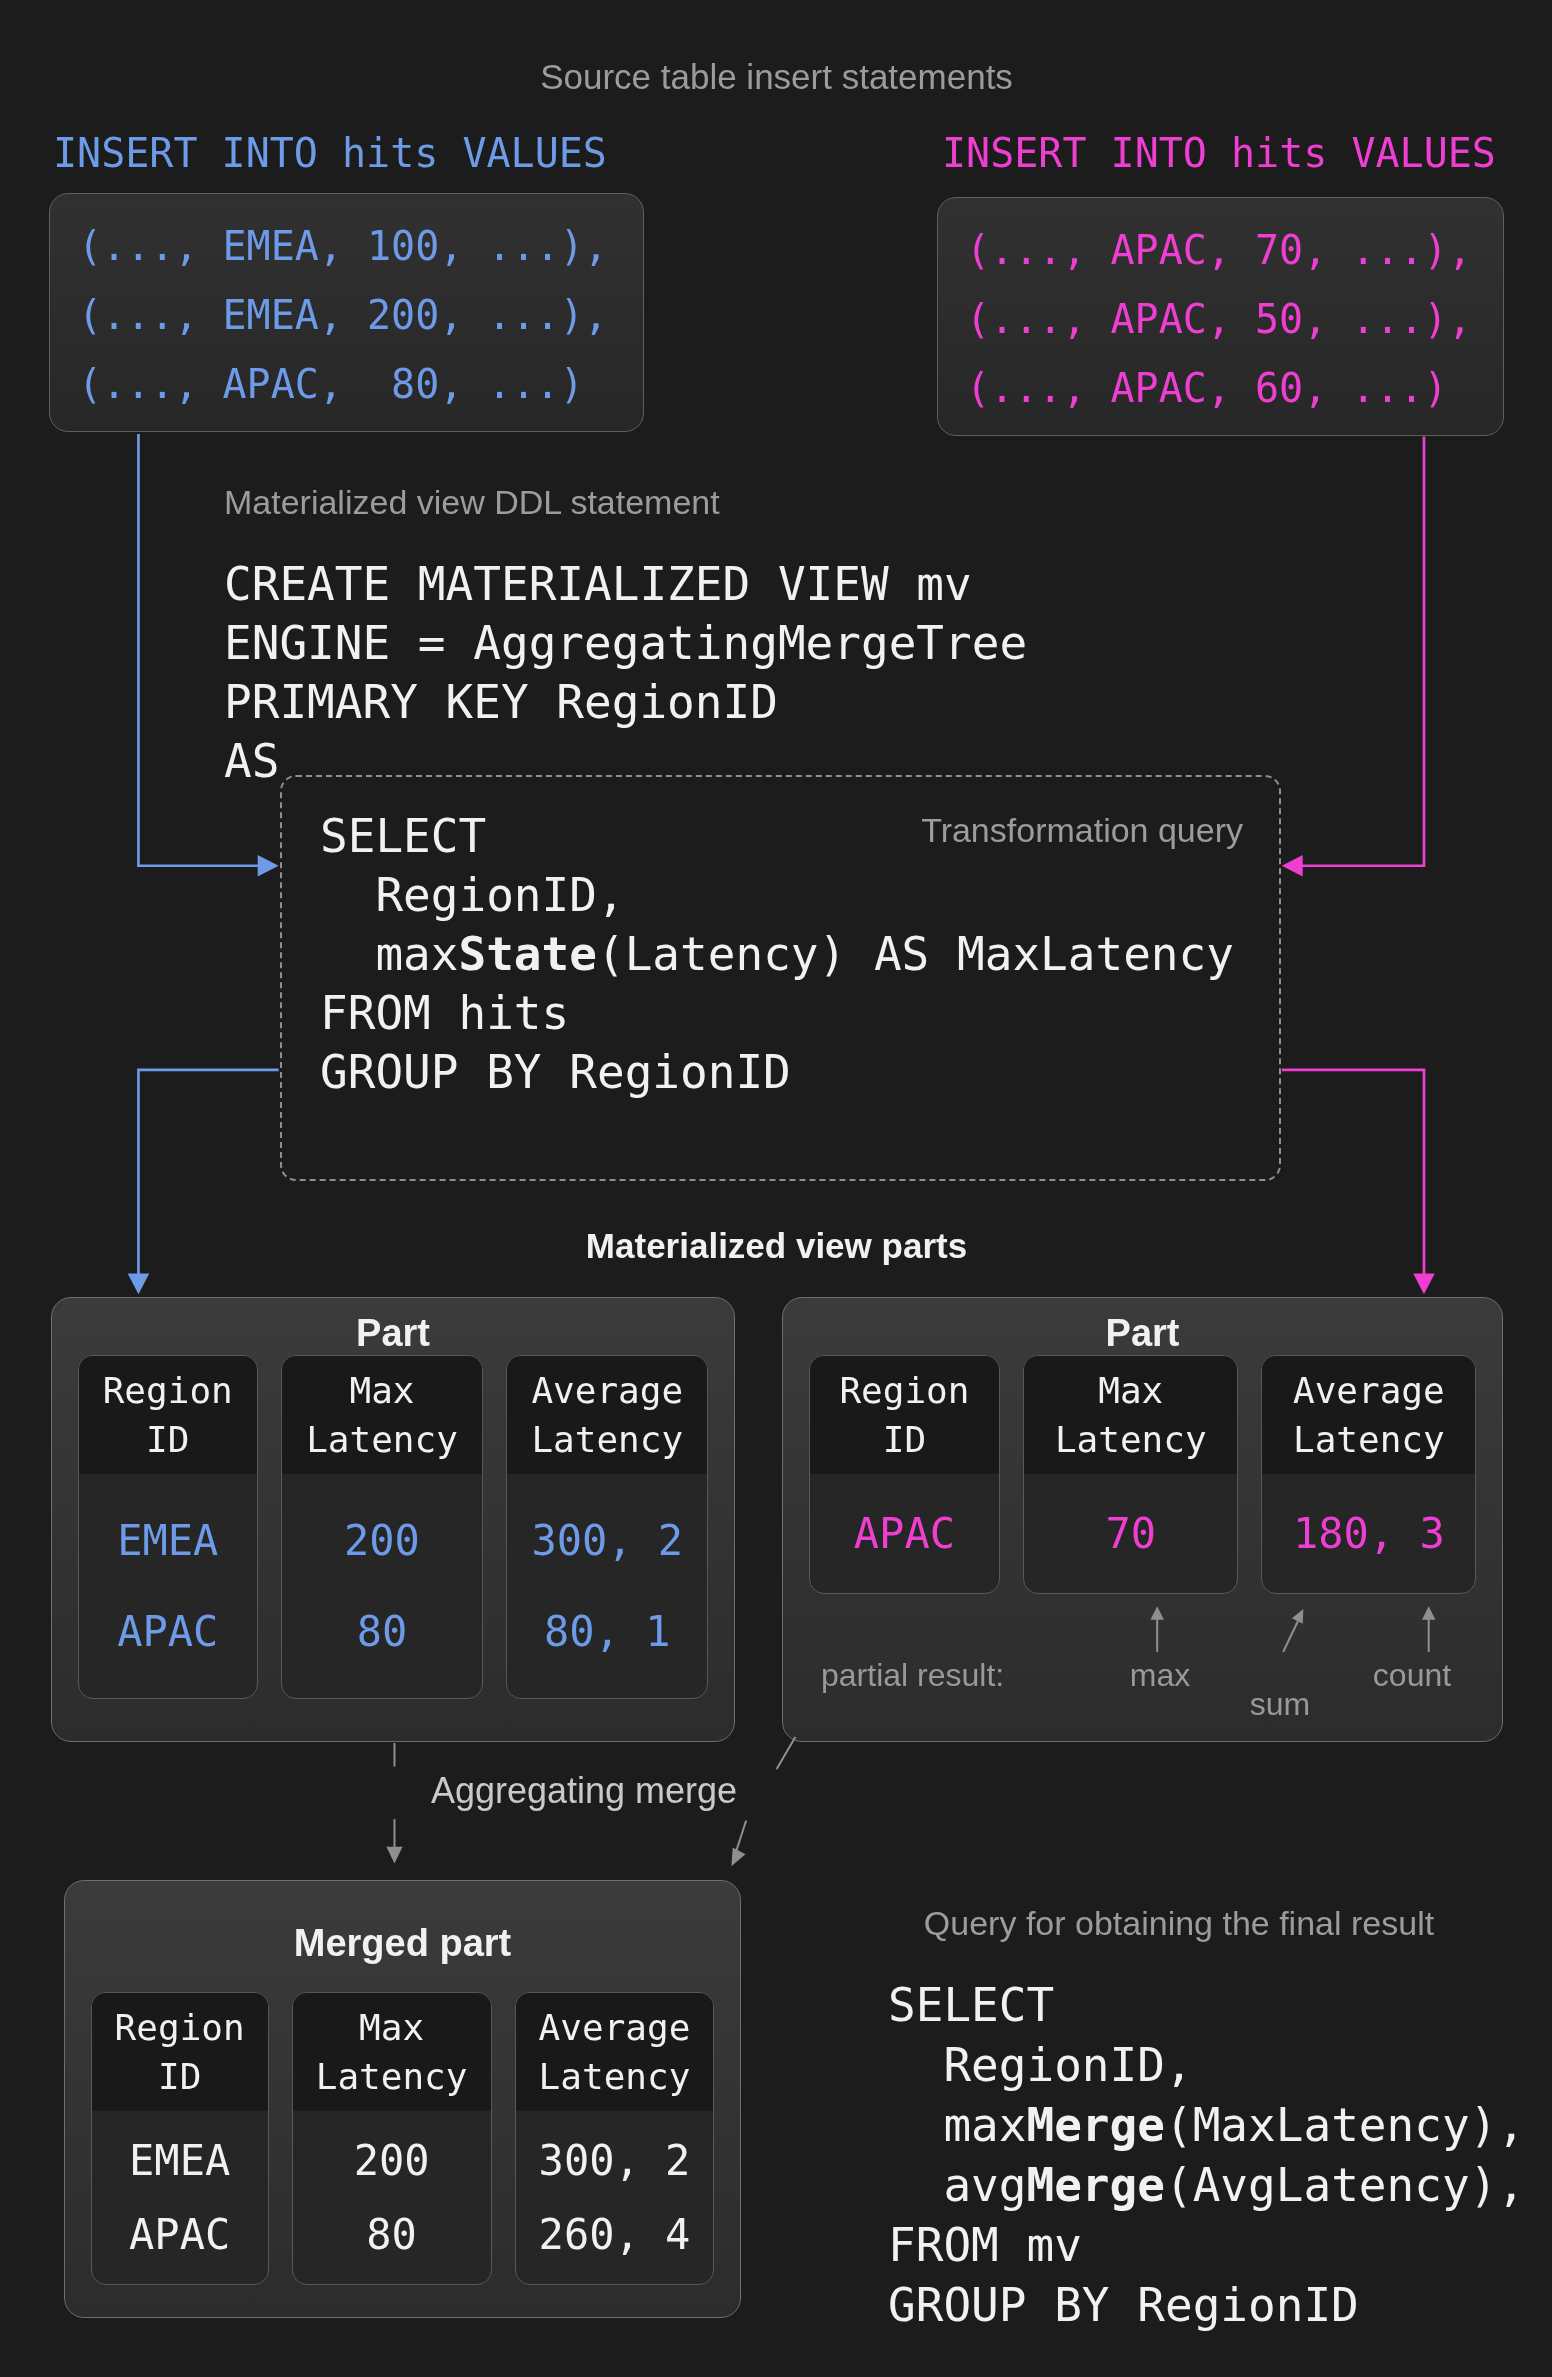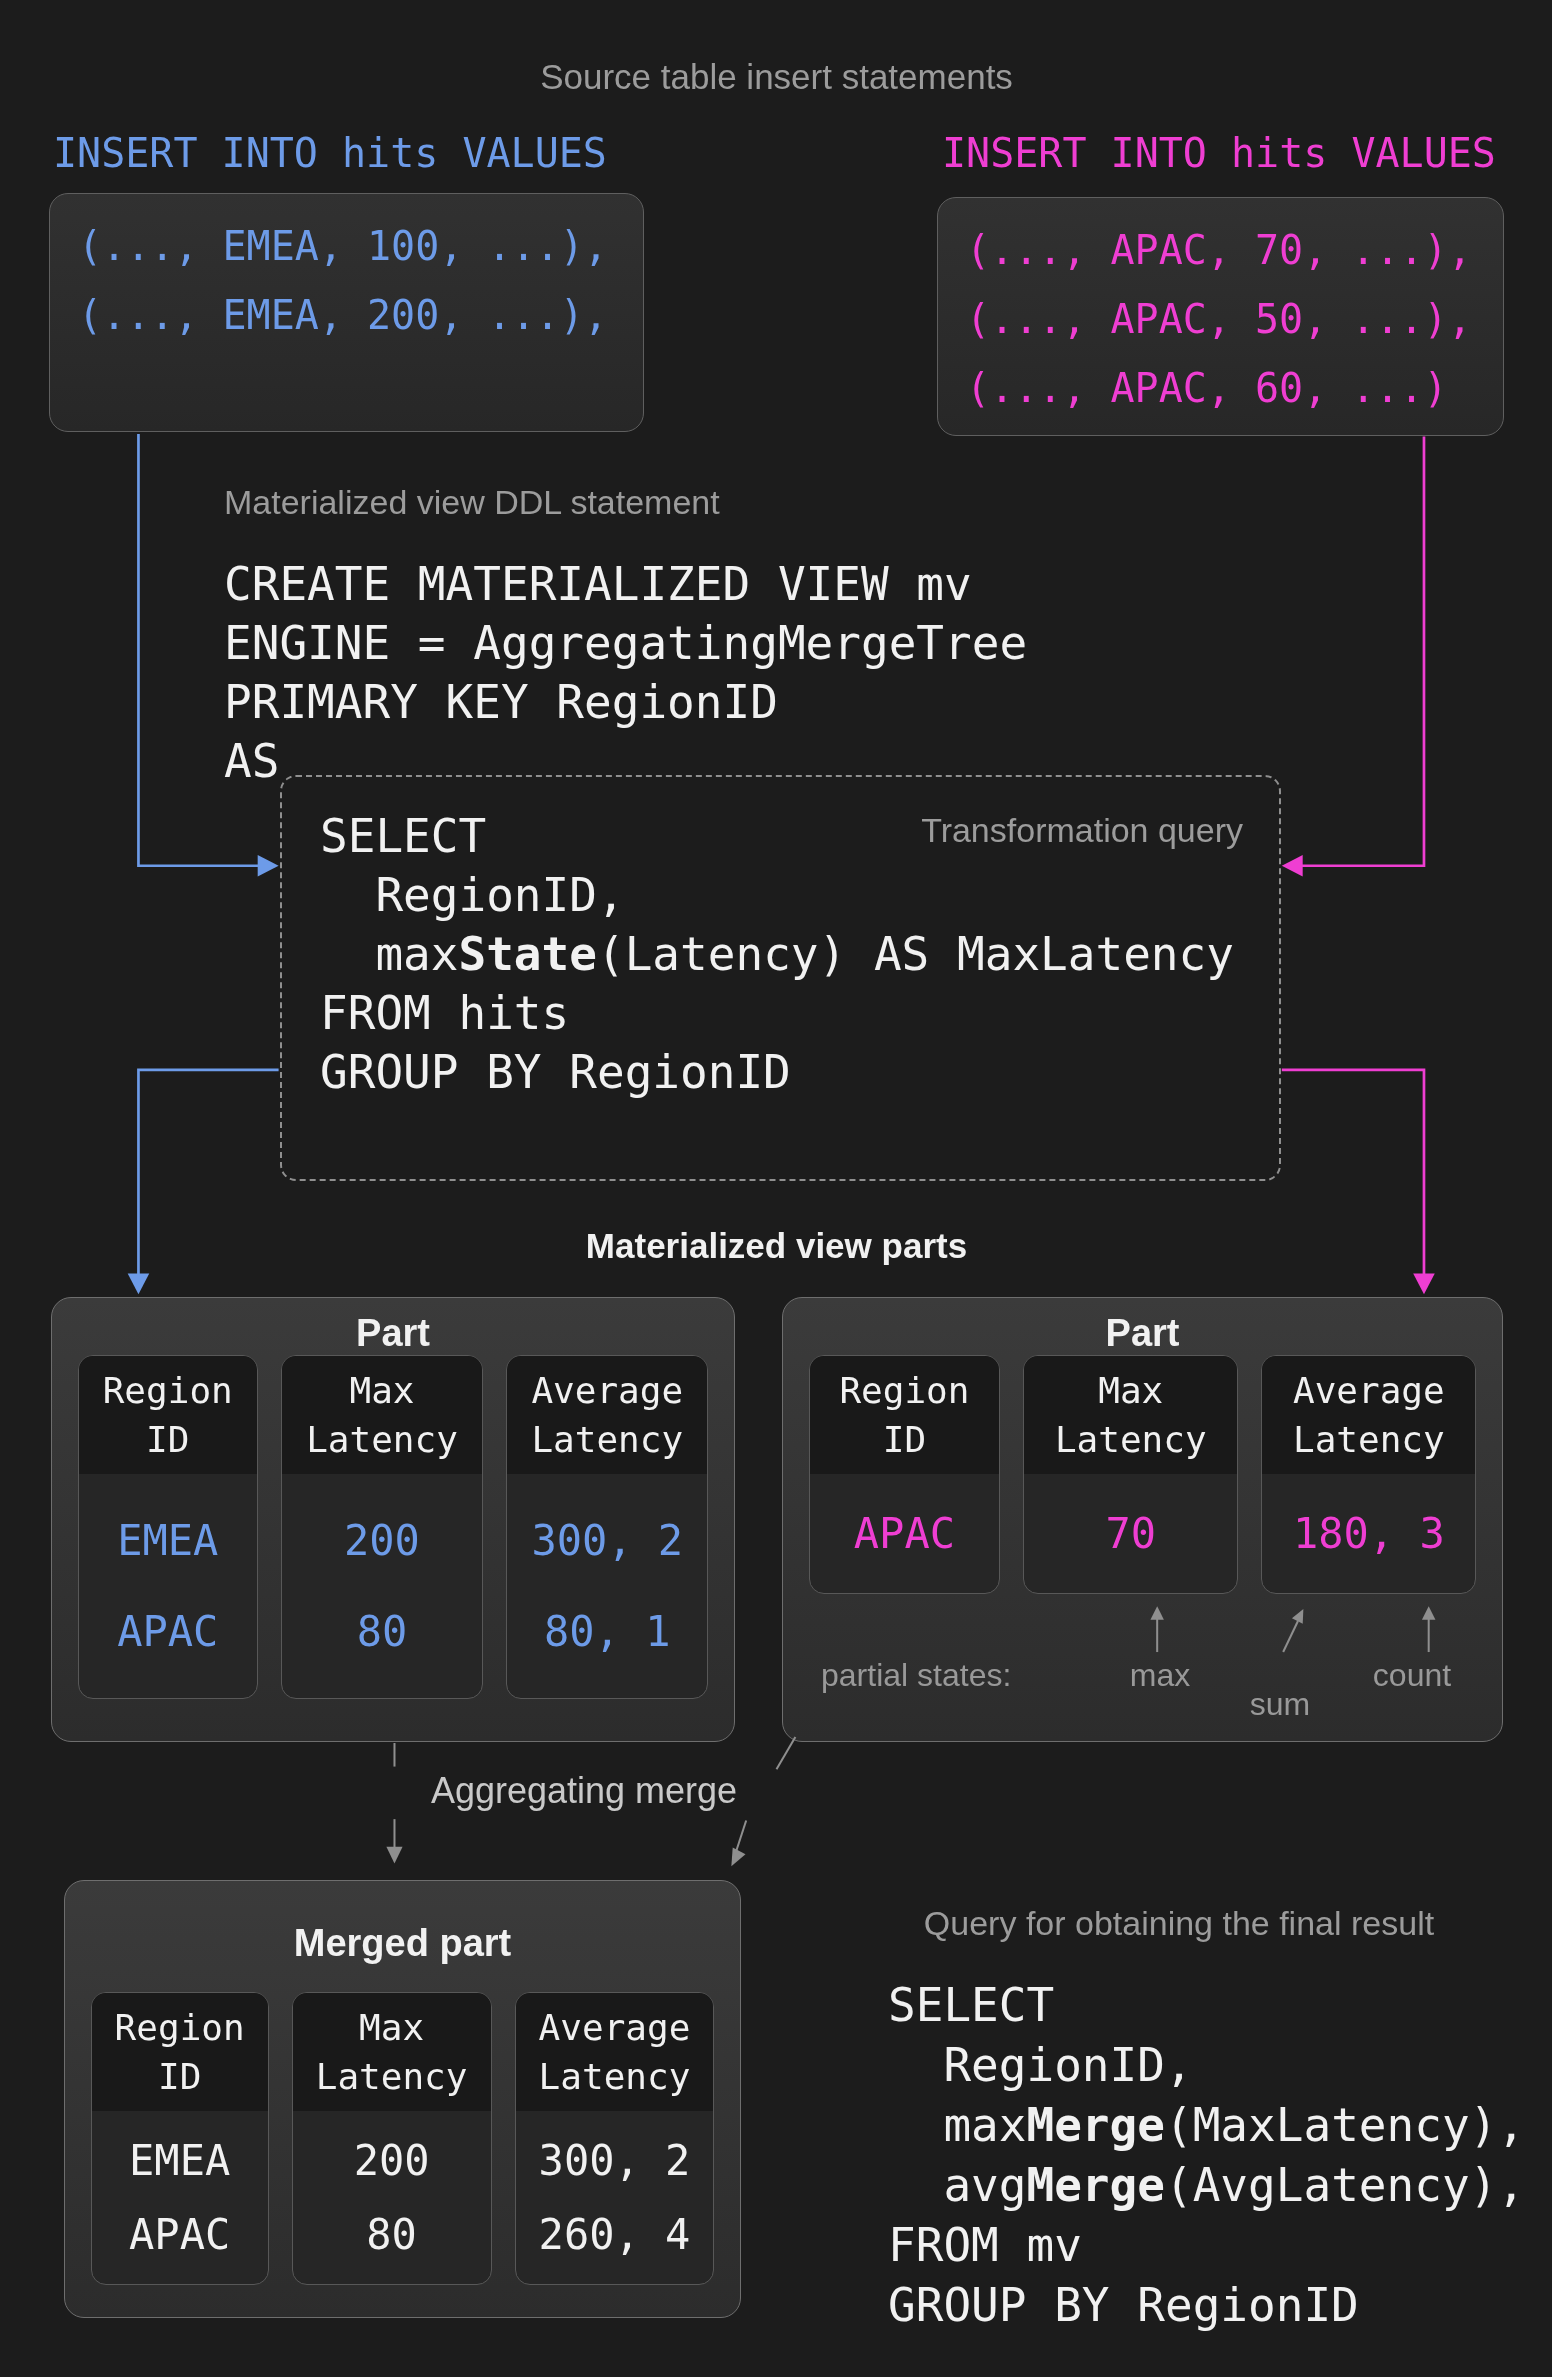--- a/index.html
+++ b/index.html
@@ -55,20 +55,21 @@
 <body>
 
 <div id="canvas">
 
   <div class="abs page-title">Source table insert statements</div>
 
   <div class="abs mono insert-header blue-text" style="left:53px;top:129px;">INSERT INTO hits VALUES</div>
   <div class="abs mono code-box blue-text" style="left:49px;top:193px;width:595px;height:239px;">
     <div class="code-line">(..., EMEA, 100, ...),</div>
     <div class="code-line">(..., EMEA, 200, ...),</div>
+    <div class="code-line">(..., APAC,  80, ...)</div>
   </div>
 
   <div class="abs mono insert-header pink-text" style="left:942px;top:129px;">INSERT INTO hits VALUES</div>
   <div class="abs mono code-box pink-text" style="left:937px;top:197px;width:567px;height:239px;">
     <div class="code-line">(..., APAC, 70, ...),</div>
     <div class="code-line">(..., APAC, 50, ...),</div>
     <div class="code-line">(..., APAC, 60, ...)</div>
   </div>
 
   <div class="abs section-label" style="left:224px;top:483px;">Materialized view DDL statement</div>
@@ -154,21 +155,21 @@
             <span>Average</span>
             <span>Latency</span>
           </div>
         <div class="col-vals pink-text">
           <div>180, 3</div>
         </div>
       </div>
     </div>
   </div>
 
-  <div class="abs partial-label" style="left:821px;top:1657px;">partial states:</div>
+  <div class="abs partial-label" style="left:821px;top:1657px;">partial result:</div>
   <div class="abs partial-word" style="left:1160px;top:1657px;">max</div>
   <div class="abs partial-word" style="left:1280px;top:1657px;margin-top:29px;">sum</div>
   <div class="abs partial-word" style="left:1412px;top:1657px;">count</div>
 
   <div class="abs merge-label">Aggregating merge</div>
 
   <div class="abs part-box" style="left:64px;top:1880px;width:677px;height:438px;">
     <div class="part-title" style="margin-top:42px;">Merged part</div>
     <div class="cols" style="top:111px;height:293px;">
       <div class="col col-region">

